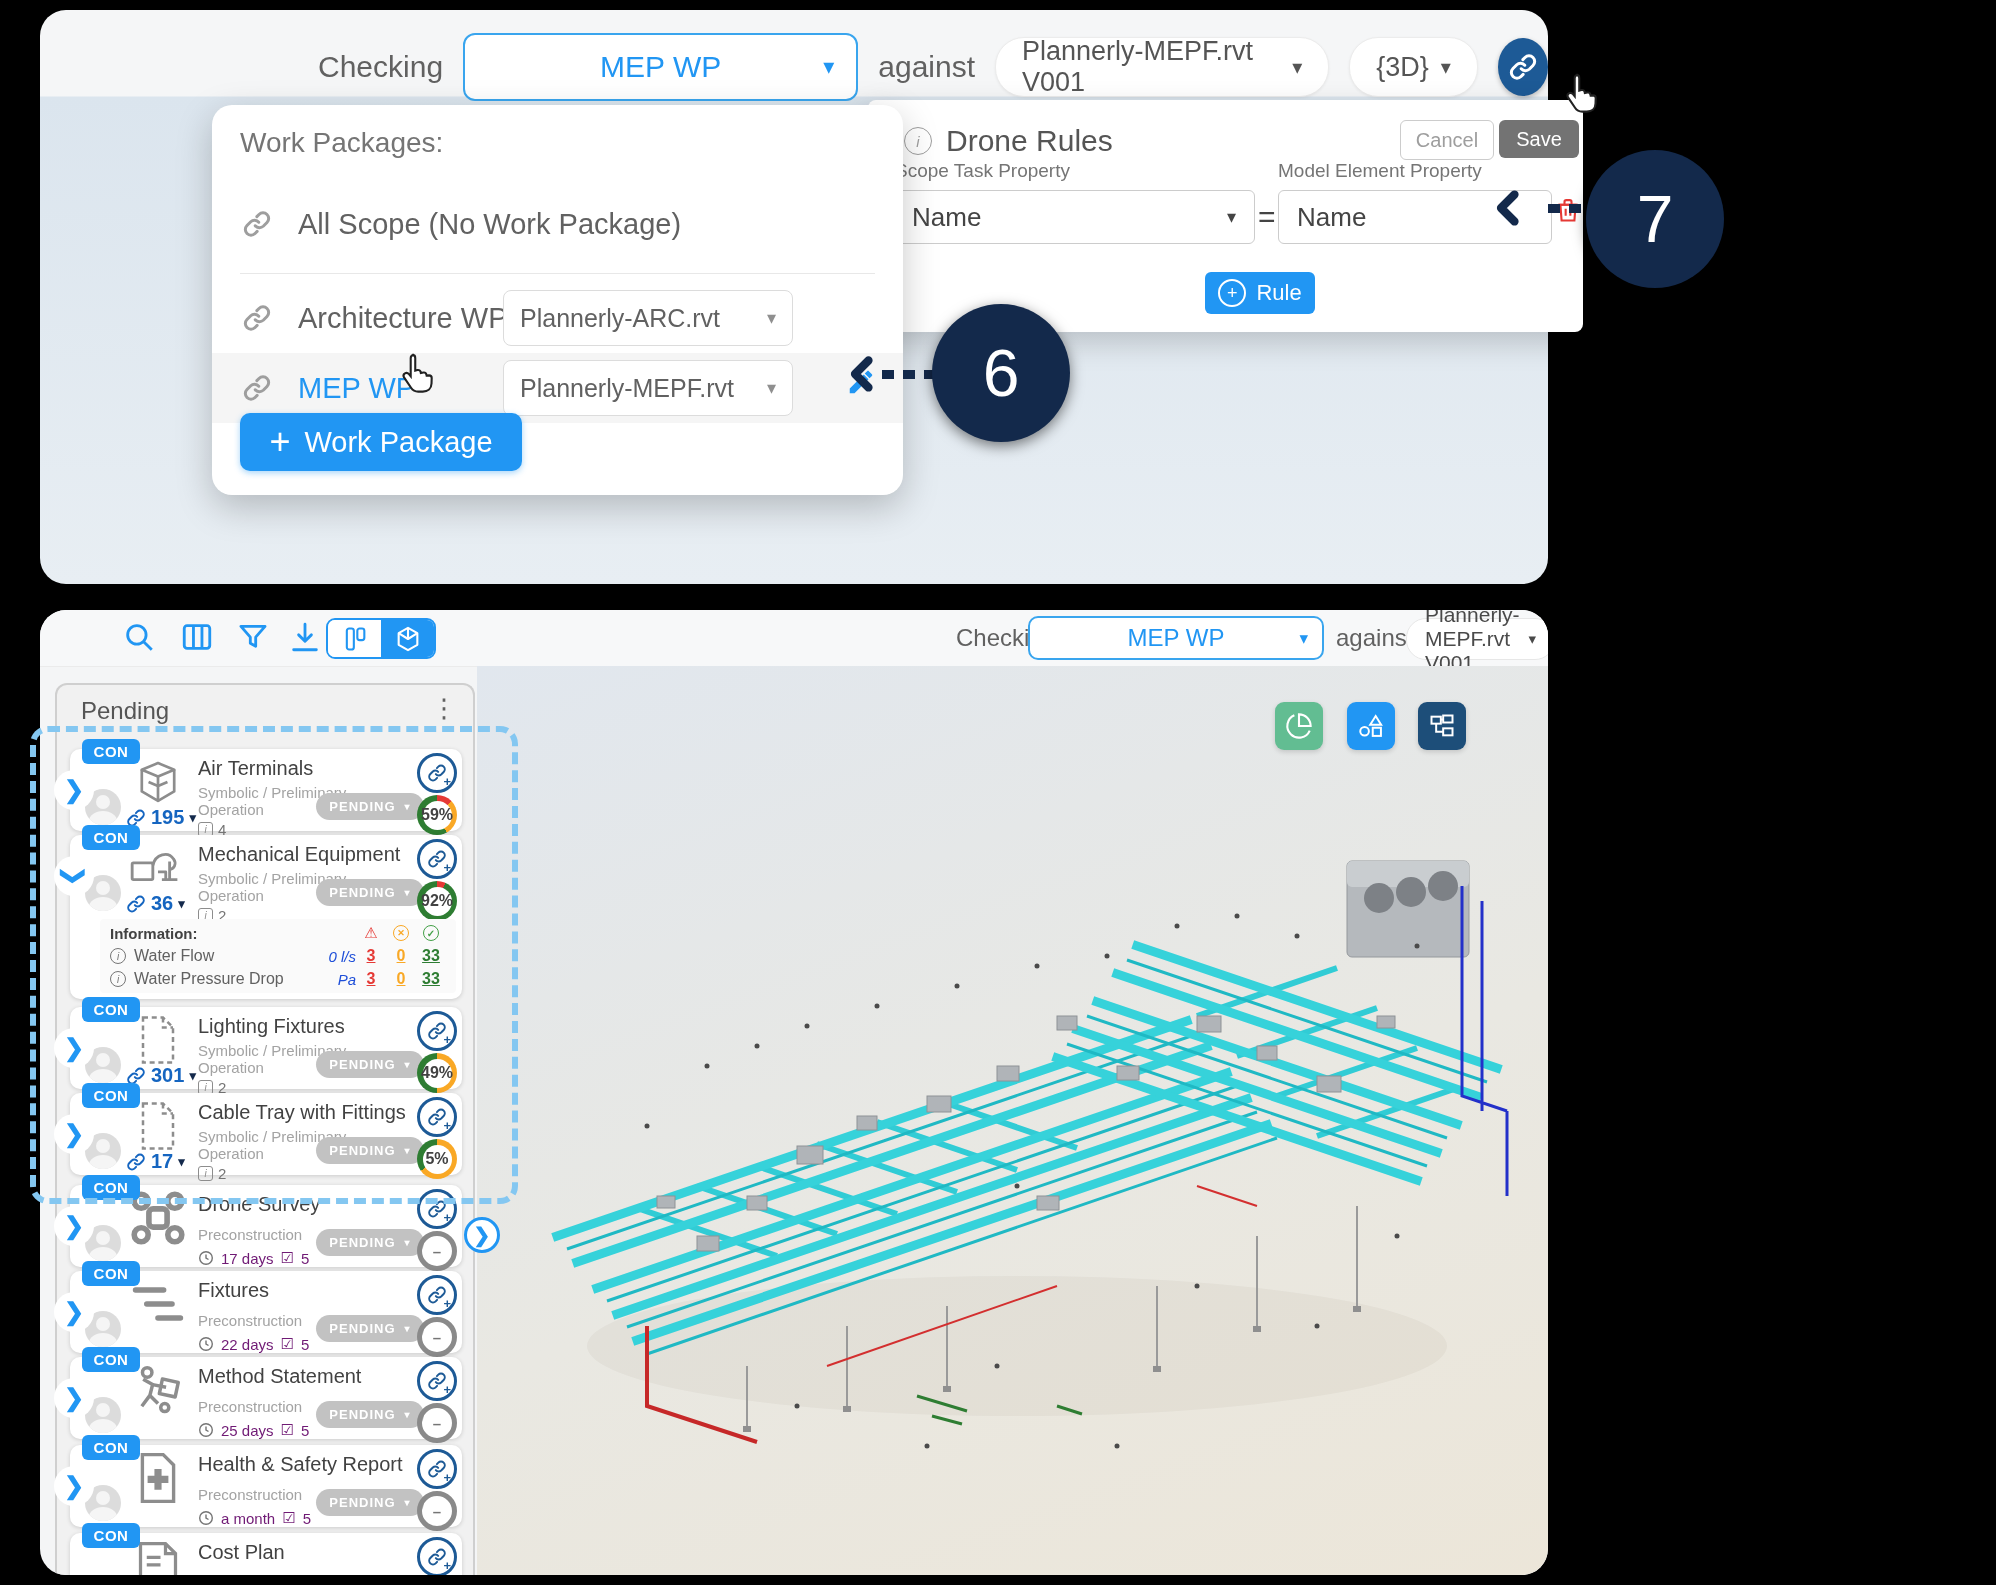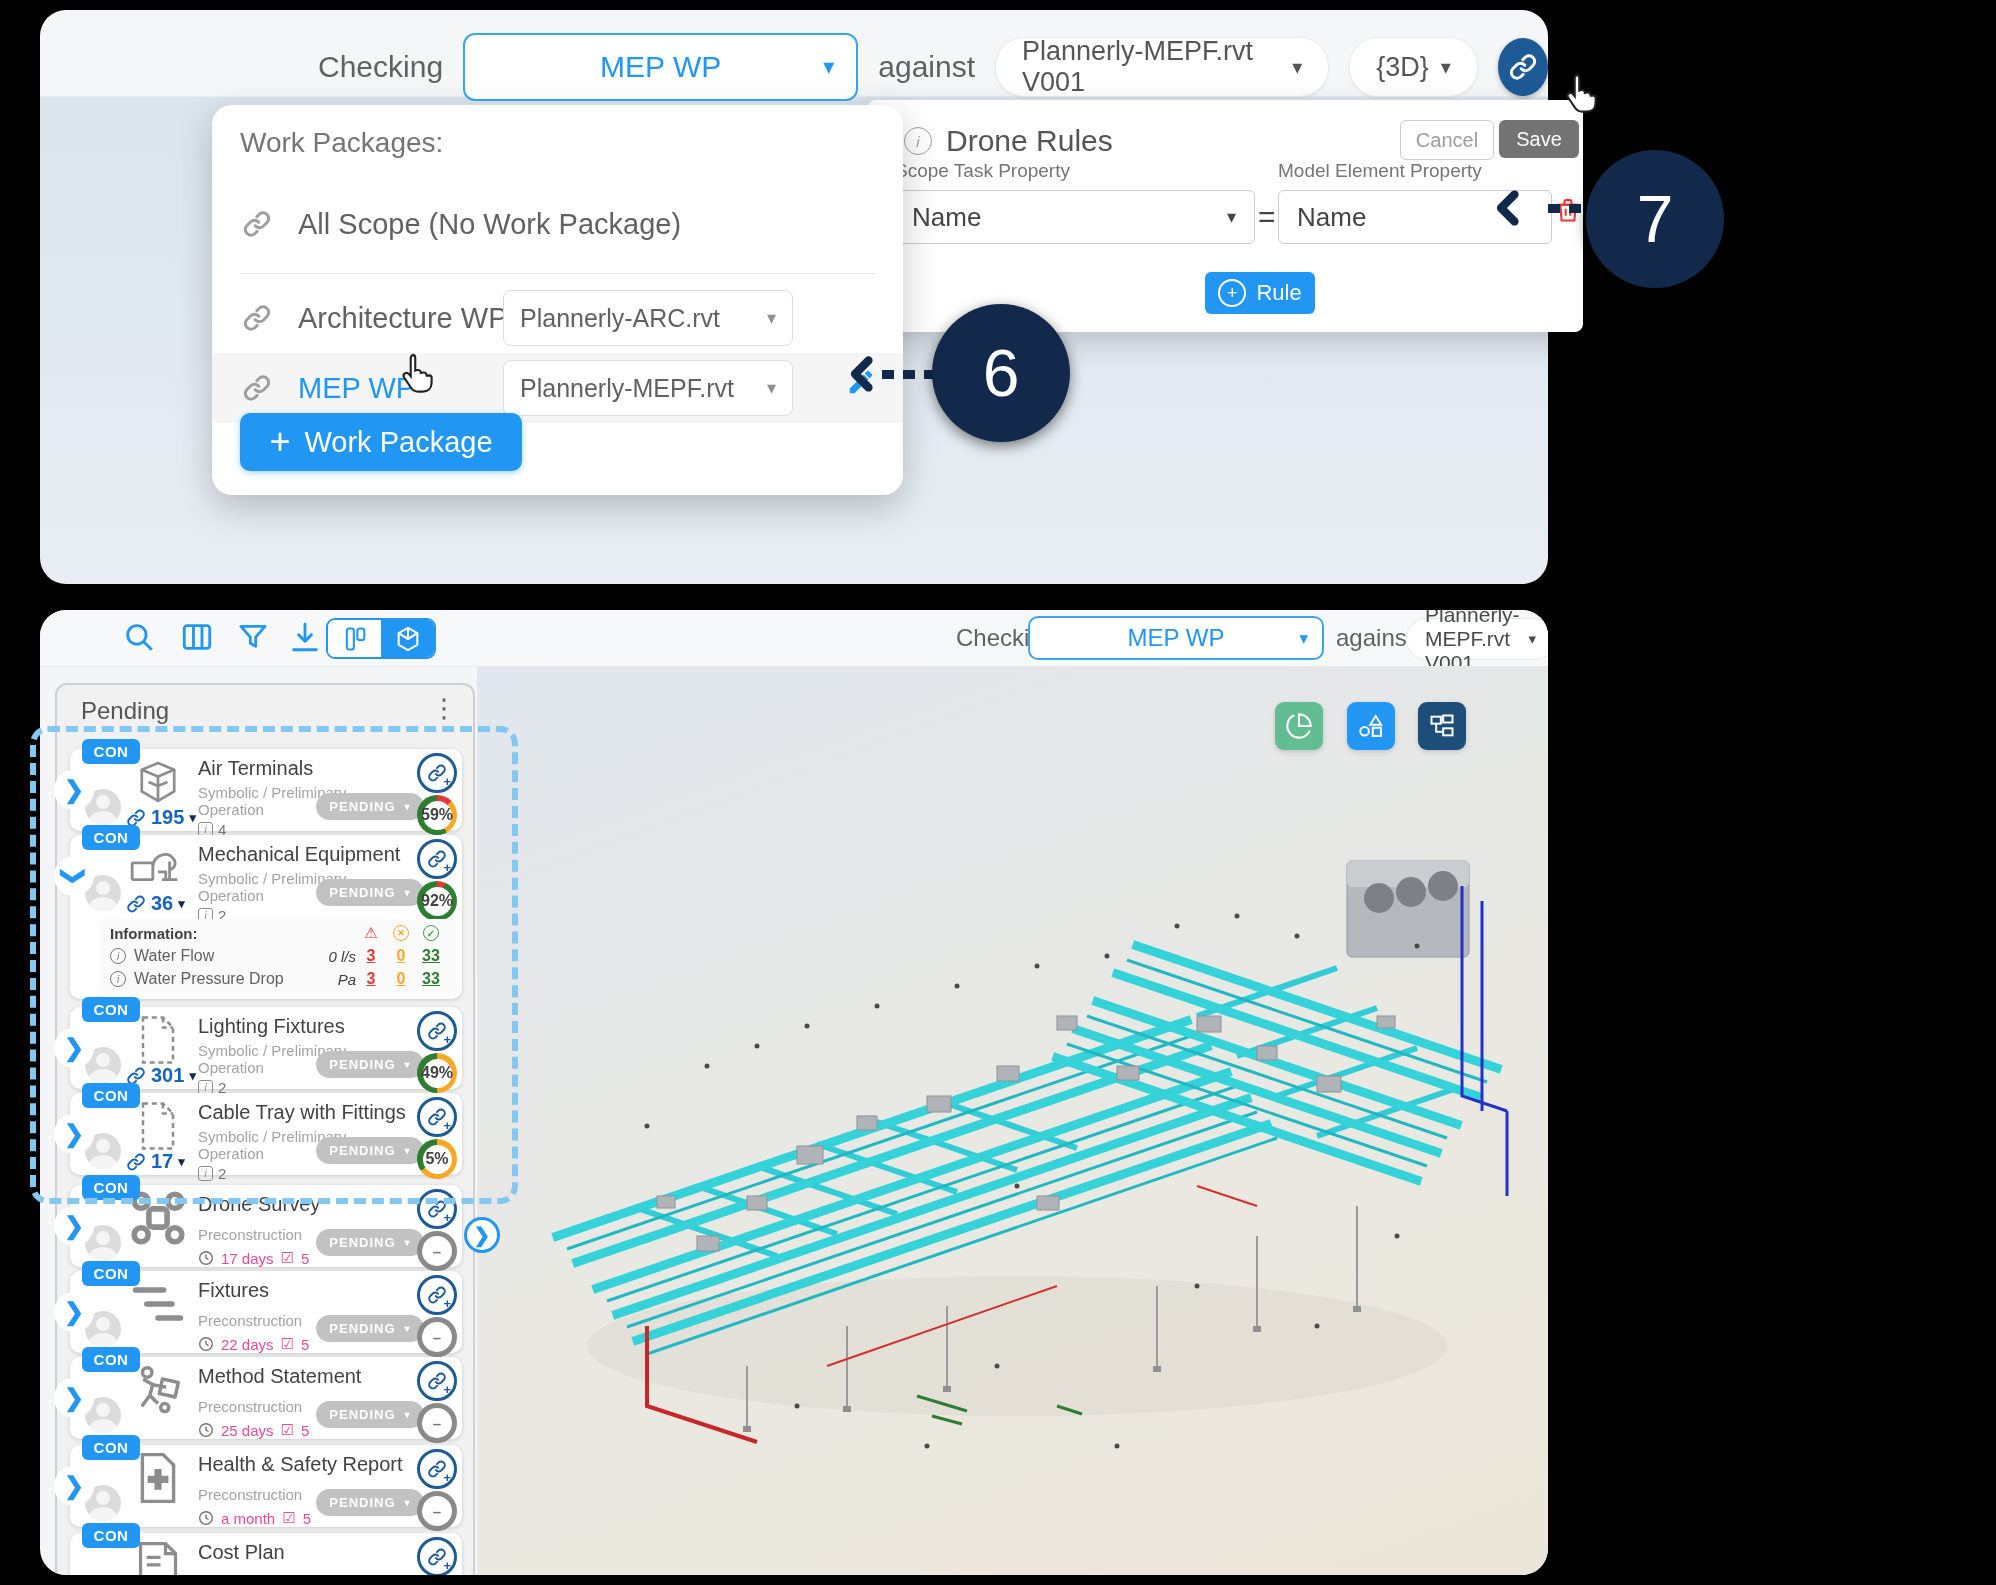--- a/index.html
+++ b/index.html
@@ -74,21 +74,21 @@
   .avatar::before{content:"";position:absolute;left:50%;top:6px;width:14px;height:14px;margin-left:-7px;border-radius:50%;background:#f5f5f5;}
   .avatar::after{content:"";position:absolute;left:50%;top:22px;width:28px;height:20px;margin-left:-14px;border-radius:50%;background:#f5f5f5;}
   .cicon{position:absolute;left:46px;top:4px;width:84px;height:58px;color:#8d8d8d;display:flex;align-items:center;justify-content:center;}
   .lcount{position:absolute;left:56px;top:57px;display:flex;align-items:center;gap:5px;color:#1565c0;font-size:20px;font-weight:bold;}
   .lcount .lcaret{font-style:normal;font-size:13px;color:#13294b;}
   .txt{position:absolute;left:128px;top:8px;width:245px;}
   .title{font-size:20px;color:#424242;margin-bottom:4px;white-space:nowrap;}
   .sub{font-size:15px;color:#a3a3a3;line-height:17px;}
   .iline{display:flex;align-items:center;gap:5px;font-size:15px;color:#757575;margin-top:3px;}
   .isq{width:15px;height:15px;border:1.5px solid #8d8d8d;border-radius:3px;color:#8d8d8d;font-size:10px;font-style:italic;display:flex;align-items:center;justify-content:center;box-sizing:border-box;}
-  .dline{display:flex;align-items:center;gap:7px;font-size:15px;color:#ec4899;margin-top:6px;}
+  .dline{display:flex;align-items:center;gap:7px;font-size:15px;color:#701a75;margin-top:6px;}
   .statuspill{position:absolute;left:246px;top:44px;width:108px;height:27px;background:#c2c2c2;border-radius:14px;color:#fff;display:flex;align-items:center;justify-content:center;gap:9px;font-size:13px;font-weight:bold;letter-spacing:1px;}
   .statuspill .pc{font-size:10px;}
   .lplus{position:absolute;right:5px;top:4px;width:40px;height:40px;border:3px solid #1d5a96;border-radius:50%;background:#fff;color:#1d5a96;display:flex;align-items:center;justify-content:center;box-sizing:border-box;}
   .lplus .lpp{position:absolute;right:3px;bottom:1px;font-size:13px;font-weight:bold;}
   .ring{position:absolute;right:5px;top:46px;width:40px;height:40px;border-radius:50%;display:flex;align-items:center;justify-content:center;}
   .ring>span{width:29px;height:29px;border-radius:50%;background:#fff;display:flex;align-items:center;justify-content:center;font-size:16px;font-weight:bold;color:#424242;}
   .ring59{background:conic-gradient(#e53935 0 13%,#f9a825 13% 42%,#2e7d32 42% 100%);}
   .ring92{background:conic-gradient(#e53935 0 7%,#2e7d32 7% 100%);}
   .ring49{background:conic-gradient(#f9a825 0 50%,#2e7d32 50% 100%);}
   .ring35{background:conic-gradient(#f9a825 0 65%,#2e7d32 65% 100%);}
@@ -96,21 +96,21 @@
   .ringnone>span{background:transparent;color:#757575;font-size:15px;}
   .infopanel{position:absolute;left:30px;right:6px;top:84px;height:74px;background:#fafafa;border-radius:4px;padding:5px 10px;box-sizing:border-box;}
   .ip-head{display:flex;align-items:center;font-size:15px;font-weight:bold;color:#424242;}
   .ip-icons{margin-left:auto;display:flex;align-items:center;}
   .ip-icons>span{width:30px;display:flex;justify-content:center;}
   .warn{color:#e53935;font-size:15px;font-weight:normal;}
   .ccx{width:16px;height:16px;border:1.8px solid #f9a825;border-radius:50%;color:#f9a825;font-size:9px;display:flex;align-items:center;justify-content:center;box-sizing:border-box;}
   .ccg{width:16px;height:16px;border:1.8px solid #43a047;border-radius:50%;color:#43a047;font-size:10px;display:flex;align-items:center;justify-content:center;box-sizing:border-box;}
   .ip-row{display:flex;align-items:center;font-size:16px;color:#616161;margin-top:5px;}
   .ic{width:16px;height:16px;border:1.5px solid #757575;border-radius:50%;color:#757575;font-size:10px;font-style:italic;display:flex;align-items:center;justify-content:center;margin-right:8px;box-sizing:border-box;flex:none;}
-  .ip-val{margin-left:auto;font-style:italic;color:#404040;font-size:15px;width:62px;text-align:right;}
+  .ip-val{margin-left:auto;font-style:italic;color:#1d4ed8;font-size:15px;width:62px;text-align:right;}
   .cnt{width:30px;text-align:center;font-weight:bold;text-decoration:underline;font-size:16px;}
   .cr{color:#e53935;}.co{color:#f9a825;}.cg{color:#2e7d32;}
   
   .viewport{position:absolute;left:437px;top:56px;right:0;bottom:0;background:linear-gradient(160deg,#e1e7ee 0%,#e9e8e2 55%,#ece6d9 100%);border-radius:0 0 26px 0;}
   .vbtn{position:absolute;top:36px;width:48px;height:48px;border-radius:9px;display:flex;align-items:center;justify-content:center;color:#fff;box-shadow:0 2px 5px rgba(0,0,0,.15);}
   .vbtn.green{background:#62bd92;}
   .vbtn.blue{background:#2196f3;}
   .vbtn.navy{background:#1d4e79;}
   .sidechev{position:absolute;left:424px;top:607px;width:36px;height:36px;border-radius:50%;background:#fff;border:3px solid #2196f3;color:#2196f3;display:flex;align-items:center;justify-content:center;font-size:20px;font-weight:bold;box-sizing:border-box;z-index:6;}
   .dashbox{position:absolute;left:30px;top:726px;width:476px;height:466px;border:6px dashed #84c7f1;border-radius:18px;z-index:25;pointer-events:none;}

